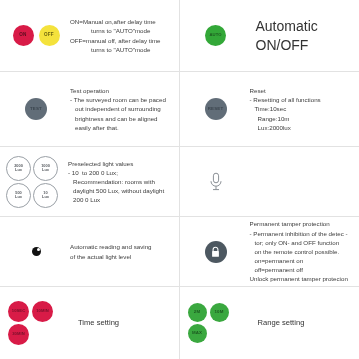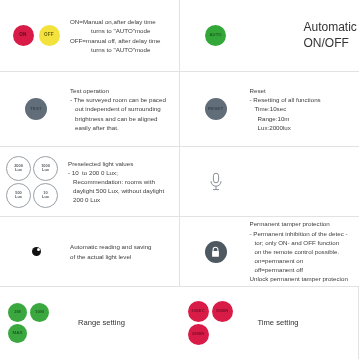--- a/index.html
+++ b/index.html
@@ -50,25 +50,24 @@
     gap:2px 3px;padding-left:6px;
   }
   .text-zone{
     flex:1;
     font-size:6.2px;
     line-height:1.48;
     color:#3c3c3c;
     padding-right:3px;
   }
   .text-zone.big{
-    font-size:12px;
+    font-size:14px;
     color:#333;
     line-height:1.3;
     padding-left:6px;
-    margin-left:48px;
   }
   .text-zone.mid{
     font-size:7.6px;
     color:#333;
     padding-left:6px;
   }
   .ln{display:block;white-space:pre;}
   .ln.ctr{text-align:center;}
   .ln.ind{padding-left:5px;}
   .ln.ind2{padding-left:8px;}
@@ -252,31 +251,31 @@
         <span class="ln ind">tor; only ON- and OFF function</span>
         <span class="ln ind">on the remote control possible.</span>
         <span class="ln ind">on=permanent on</span>
         <span class="ln ind">off=permanent off</span>
         <span class="ln">Unlock permanent tamper protecion</span>
       </div>
     </div>
   </div>
 
   <div class="row" style="height:72px;">
+    <div class="cell left-col">
+      <div class="icon-zone tri">
+        <div class="btn btn-red">10SEC</div>
+        <div class="btn btn-red">10MIN</div>
+        <div class="btn btn-red">30MIN</div>
+      </div>
+      <div class="text-zone mid">Time setting</div>
+    </div>
     <div class="cell">
       <div class="icon-zone tri">
         <div class="btn btn-green">2M</div>
         <div class="btn btn-green">10M</div>
         <div class="btn btn-green">MAX</div>
       </div>
       <div class="text-zone mid">Range setting</div>
     </div>
-    <div class="cell left-col">
-      <div class="icon-zone tri">
-        <div class="btn btn-red">10SEC</div>
-        <div class="btn btn-red">10MIN</div>
-        <div class="btn btn-red">30MIN</div>
-      </div>
-      <div class="text-zone mid">Time setting</div>
-    </div>
   </div>
 
 </div>
 
 </body></html>

